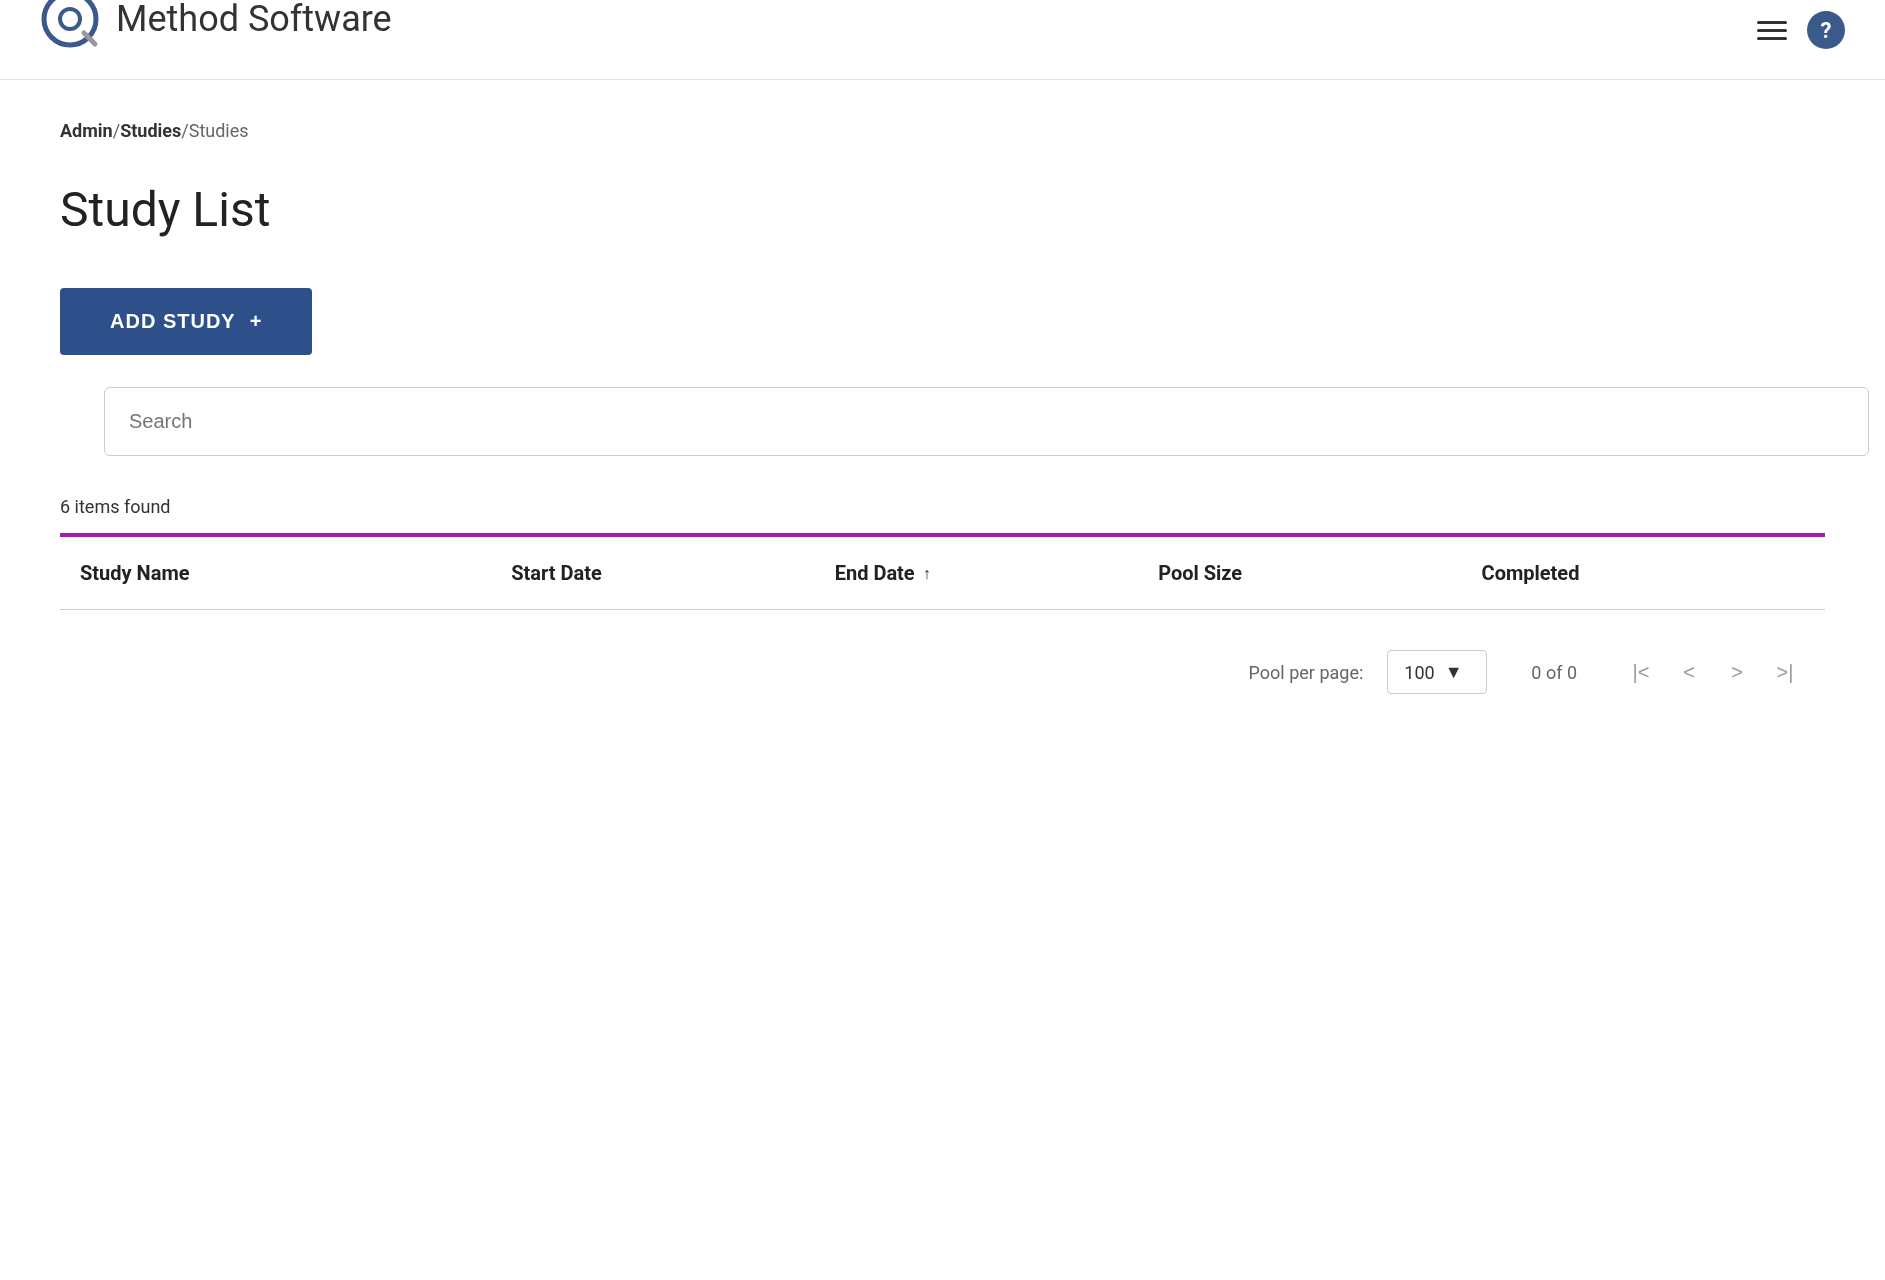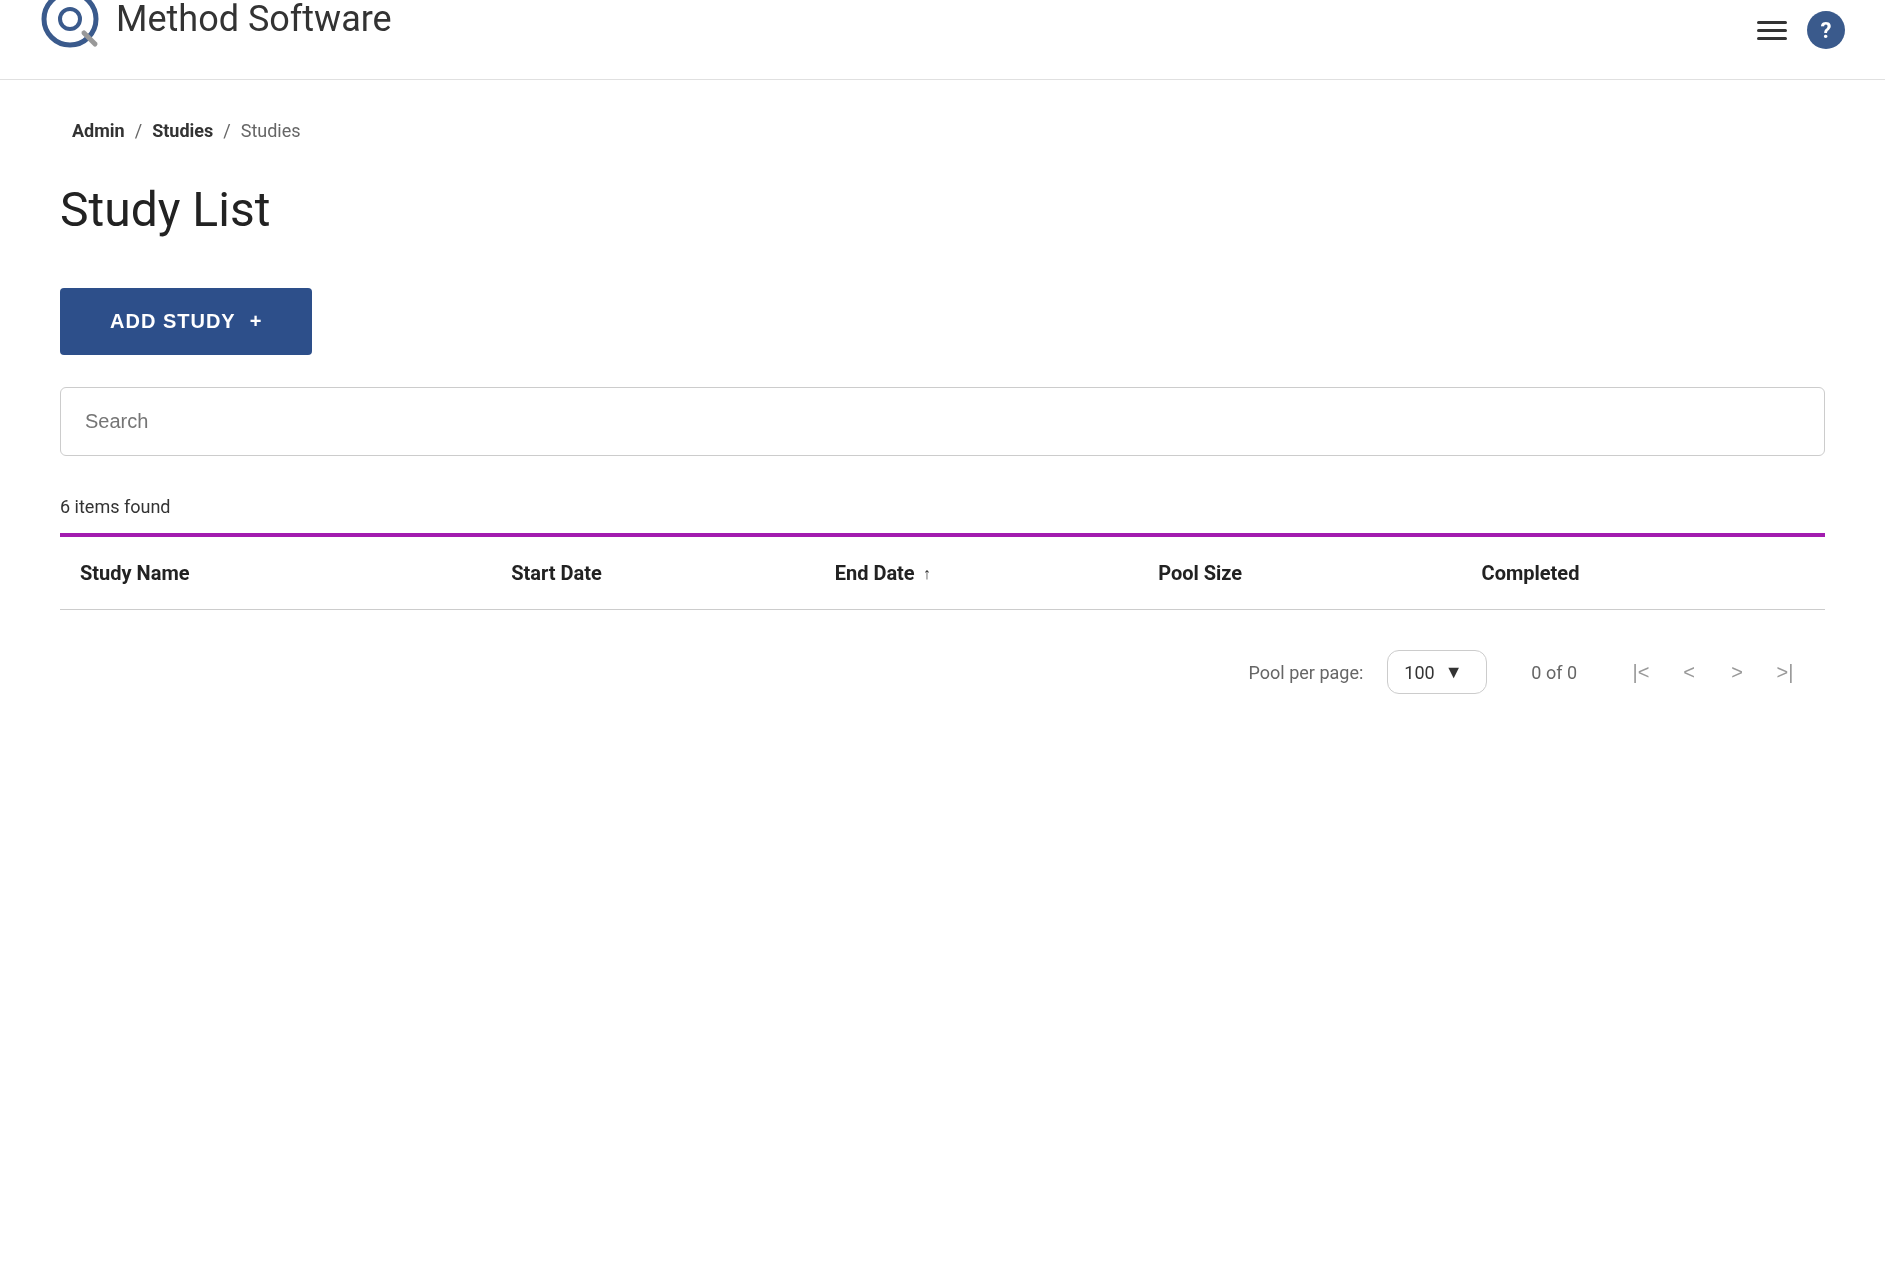--- a/index.html
+++ b/index.html
@@ -80,24 +80,22 @@
 
     
     .main-content {
       padding: 40px 60px;
     }
 
     
     .breadcrumb {
       display: flex;
       align-items: center;
-      gap: 10px;
       margin-bottom: 40px;
       font-size: 18px;
-      margin-left: 12px;
     }
 
     .breadcrumb-item {
       color: #333333;
       font-weight: 700;
     }
 
     .breadcrumb-item.active {
       color: #666666;
       font-weight: 400;
@@ -131,20 +129,21 @@
       display: inline-flex;
       align-items: center;
       gap: 14px;
       margin-bottom: 32px;
     }
 
     
     .search-container {
       width: 100%;
       margin-bottom: 40px;
+      margin-left: 44px;
     }
 
     .search-input {
       width: 100%;
       padding: 22px 24px;
       font-size: 20px;
       border: 1px solid #cccccc;
       border-radius: 6px;
       outline: none;
       color: #999999;
@@ -193,21 +192,21 @@
       gap: 24px;
     }
 
     .items-per-page-label {
       font-size: 18px;
       color: #666666;
     }
 
     .items-per-page-select {
       border: 1px solid #cccccc;
-      border-radius: 12px;
+      border-radius: 4px;
       padding: 10px 16px;
       font-size: 18px;
       color: #333333;
       background: white;
       cursor: pointer;
       display: flex;
       align-items: center;
       gap: 10px;
       min-width: 100px;
     }

